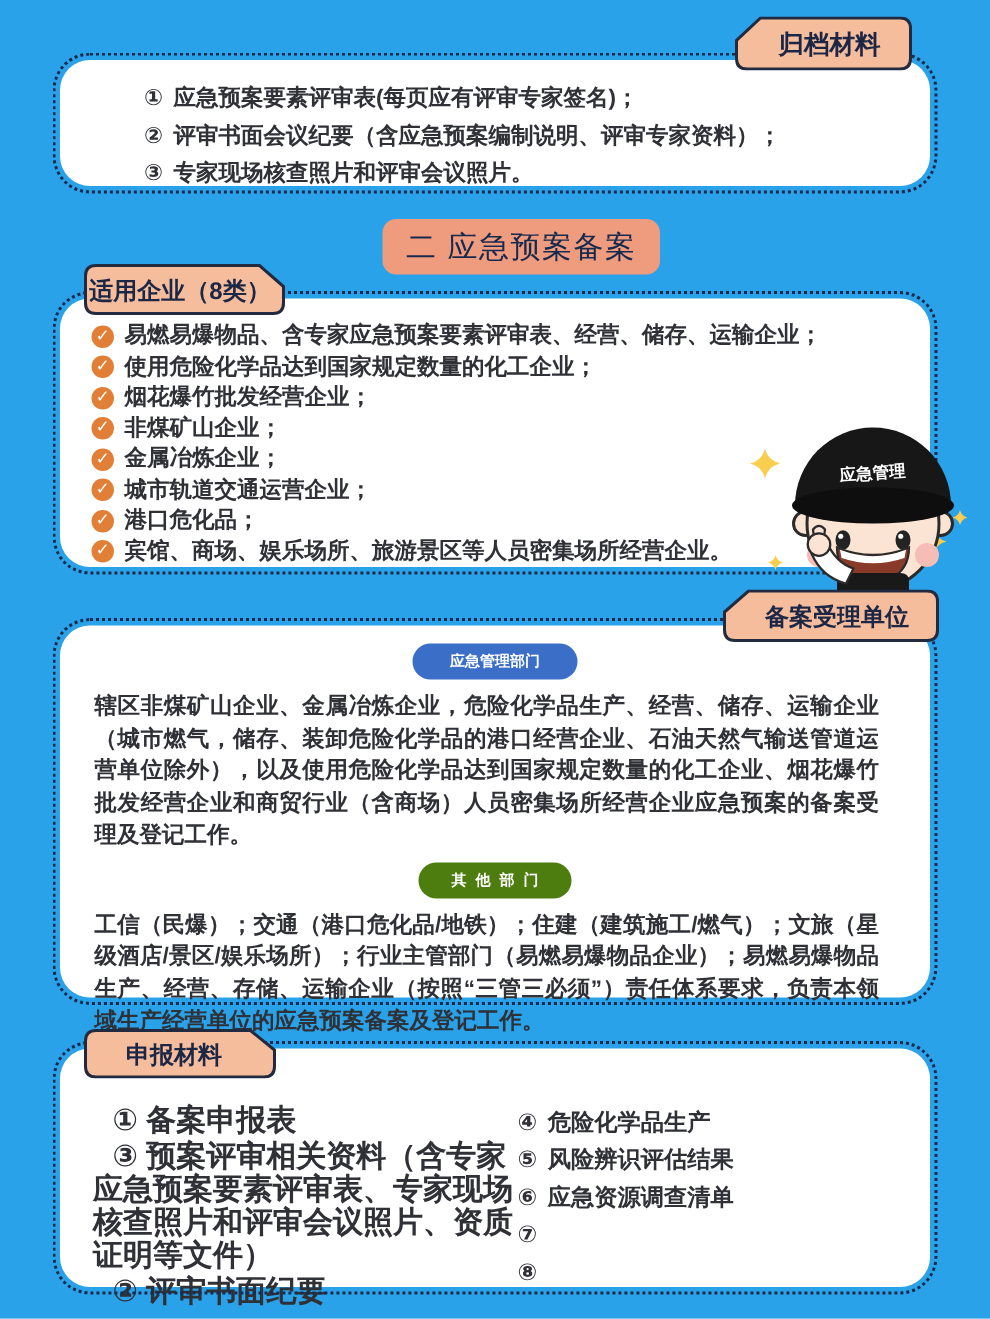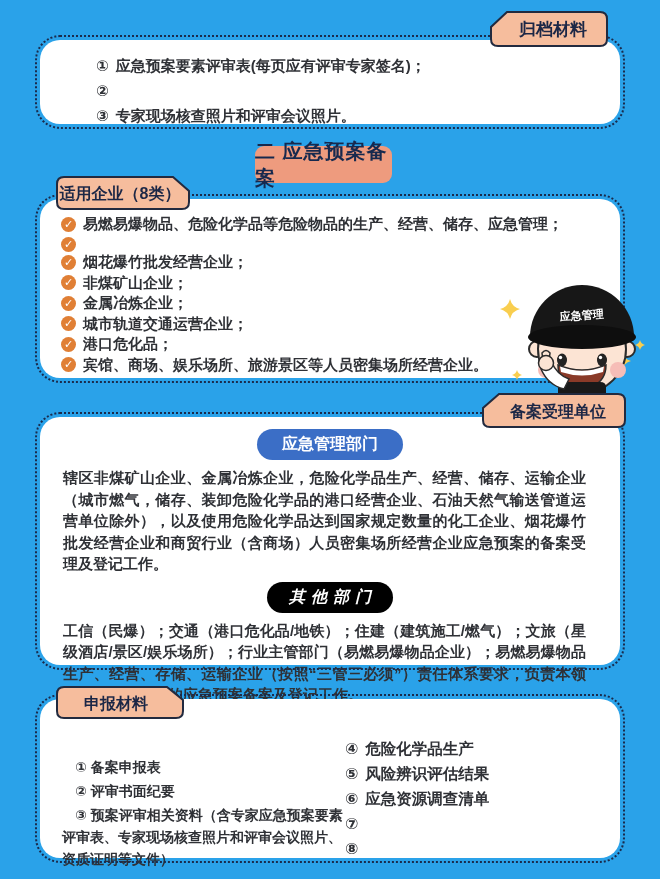--- a/index.html
+++ b/index.html
@@ -11,43 +11,43 @@
         outline:2px dotted #1a2b4d;outline-offset:3px;box-sizing:border-box;z-index:1;}
 
   
   .txt{color:#2f3136;font-weight:600;}
 
   
   .num-row{display:flex;line-height:25px;font-size:15px;}
   .num-row .num{flex:0 0 auto;margin-right:7px;}
 
   
-  .section-title{position:absolute;left:255px;top:146px;width:137px;height:37px;
+  .section-title{position:absolute;left:255px;top:146px;width:185px;height:37px;
     background:#EE9B7E;border-radius:9px;display:flex;align-items:center;justify-content:center;
-    color:#16294e;font-size:20px;font-weight:700;letter-spacing:1px;z-index:2;}
+    color:#16294e;font-size:20px;font-weight:400;letter-spacing:1px;z-index:2;}
 
   
   .tab-badge{position:absolute;z-index:4;}
   .tab-badge text{font-family:"Liberation Sans","DejaVu Sans",sans-serif;font-weight:700;fill:#1c2746;}
 
   
   .check-row{display:flex;align-items:flex-start;line-height:20.5px;font-size:15px;}
   .check-icon{flex:0 0 auto;width:15px;height:15px;margin:2.5px 7px 0 0;border-radius:50%;
     background:#E07F35;color:#ffffff;font-size:11px;line-height:15px;text-align:center;font-weight:700;}
 
   
-  .pill{display:block;width:fit-content;margin:0 auto;color:#fff;font-size:16px;font-weight:700;
+  .pill{display:block;width:fit-content;margin:0 auto;color:#fff;font-size:10px;font-weight:700;
         border-radius:17px;padding:5px 25px;}
   .pill-blue{background:#3B6EC6;margin-top:12px;}
-  .pill-orange{background:#000000;margin-top:7px;letter-spacing:6px;padding:5px 16px 5px 22px;font-style:italic;}
+  .pill-orange{background:#4d7c0f;margin-top:7px;letter-spacing:6px;padding:5px 16px 5px 22px;}
   .para{margin:7px 34px 0 23px;font-size:15px;line-height:21.5px;text-align:justify;}
 
   
   .dec-cols{display:flex;}
-  .dec-left{width:283px;font-size:14px;line-height:22px;margin-top:20px;}
+  .dec-left{width:283px;font-size:20px;line-height:22px;}
   .dec-left .dec-item{text-indent:13px;margin-bottom:2px;}
   .dec-right{flex:1;font-size:15.5px;line-height:25px;}
   .dec-right .num-row{line-height:25px;font-size:15.5px;}
 
   .mascot{position:absolute;left:500px;top:265px;z-index:3;}
   .mascot text{font-family:"Liberation Sans","DejaVu Sans",sans-serif;}
 </style>
 </head>
 <body>
 
@@ -58,41 +58,43 @@
     <text x="63" y="24" text-anchor="middle" font-size="17">归档材料</text>
   </svg>
 
   <div class="card" style="left:40px;top:40px;width:580px;height:84px;padding:13px 18px 0 56px">
     <div class="num-row txt">
       <span class="num">①</span>
       <span>应急预案要素评审表(每页应有评审专家签名)；</span>
     </div>
     <div class="num-row txt">
       <span class="num">②</span>
+      <span>评审书面会议纪要（含应急预案编制说明、评审专家资料）；</span>
     </div>
     <div class="num-row txt">
       <span class="num">③</span>
       <span>专家现场核查照片和评审会议照片。</span>
     </div>
   </div>
 
   <div class="section-title">二 应急预案备案</div>
 
   <svg class="tab-badge" style="left:56px;top:176px" width="134" height="34" viewBox="0 0 134 34">
     <path d="M8,1 H117 L133,15 V26 Q133,33 126,33 H8 Q1,33 1,26 V8 Q1,1 8,1 Z" fill="#F6BD9D" stroke="#222a3f" stroke-width="2"></path>
     <text x="64" y="23" text-anchor="middle" font-size="16">适用企业（8类）</text>
   </svg>
 
   <div class="card" style="left:40px;top:199px;width:580px;height:179px;padding:15px 14px 0 21px">
     <div class="check-row txt">
       <span class="check-icon">✓</span>
-      <span>易燃易爆物品、危险化学品等危险物品的生产、经营、储存、应急管理；</span>
-    </div>
-    <div class="check-row txt">
-      <span class="check-icon">✓</span>
+      <span>易燃易爆物品、含专家应急预案要素评审表、经营、储存、运输企业；</span>
+    </div>
+    <div class="check-row txt">
+      <span class="check-icon">✓</span>
+      <span>使用危险化学品达到国家规定数量的化工企业；</span>
     </div>
     <div class="check-row txt">
       <span class="check-icon">✓</span>
       <span>烟花爆竹批发经营企业；</span>
     </div>
     <div class="check-row txt">
       <span class="check-icon">✓</span>
       <span>非煤矿山企业；</span>
     </div>
     <div class="check-row txt">
@@ -173,27 +175,27 @@
     <text x="60" y="22.5" text-anchor="middle" font-size="16">申报材料</text>
   </svg>
 
   <div class="card dec-cols" style="left:40px;top:699px;width:580px;height:159px;padding:37px 18px 0 22px;display:flex">
     <div class="dec-left txt">
       <div class="dec-item">
         <span>①</span>
         <span>备案申报表</span>
       </div>
       <div class="dec-item">
+        <span>③</span>
+        <span>预案评审相关资料（含专家应急预案要素评审表、专家现场核查照片和评审会议照片、资质证明等文件）</span>
+      </div>
+      <div class="dec-item">
         <span>②</span>
         <span>评审书面纪要</span>
       </div>
-      <div class="dec-item">
-        <span>③</span>
-        <span>预案评审相关资料（含专家应急预案要素评审表、专家现场核查照片和评审会议照片、资质证明等文件）</span>
-      </div>
     </div>
     <div class="dec-right txt">
       <div class="num-row">
         <span class="num">④</span>
         <span>危险化学品生产</span>
       </div>
       <div class="num-row">
         <span class="num">⑤</span>
         <span>风险辨识评估结果</span>
       </div>

